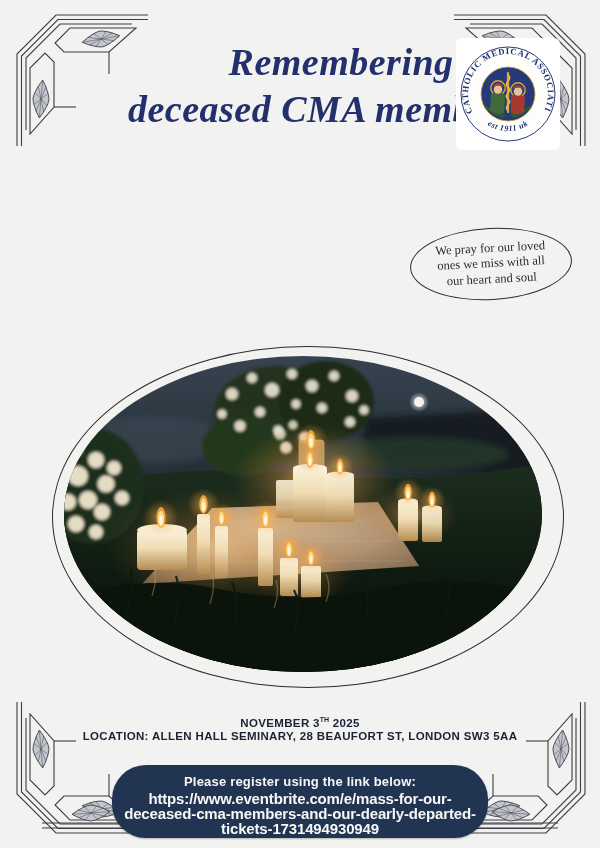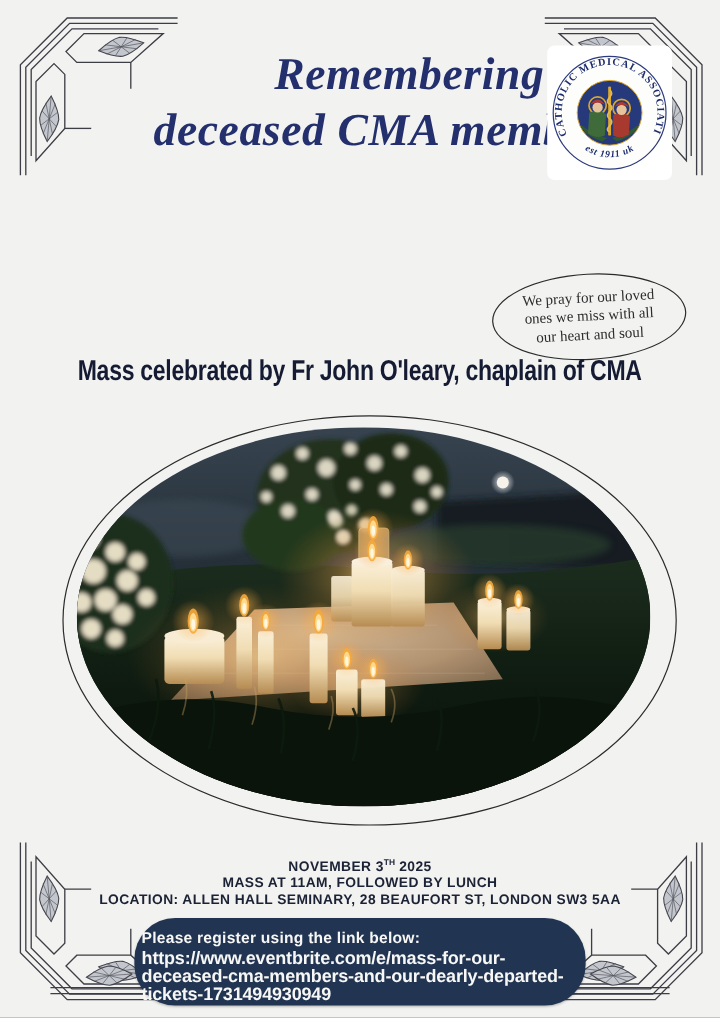--- a/index.html
+++ b/index.html
@@ -27,21 +27,21 @@
              white-space:nowrap;letter-spacing:-.3px;}
   .photo-outline{position:absolute;left:52px;top:346px;width:512px;height:342px;z-index:1;
              border:1px solid #2b2b2b;border-radius:50%;}
   .photo{position:absolute;left:64px;top:356px;width:478px;height:316px;z-index:2;
              border-radius:50%;overflow:hidden;}
   .details{position:absolute;left:0;top:713px;width:600px;z-index:2;text-align:center;
              color:var(--details-dark);font-weight:bold;font-size:11.5px;line-height:13.5px;letter-spacing:.35px;}
   .details sup{font-size:7px;letter-spacing:0;}
   .regbox{position:absolute;left:112px;top:765px;width:376px;height:73px;z-index:3;
              background:var(--box-navy);border-radius:34px;color:var(--box-text);
-             padding:9px 6px 0 6px;box-shadow:0 1px 2px rgba(0,0,0,.25);}
+             text-align:center;padding:9px 6px 0 6px;box-shadow:0 1px 2px rgba(0,0,0,.25);}
   .regbox .prompt{font-size:13px;font-weight:bold;letter-spacing:.2px;margin-bottom:2px;}
   .regbox .url{font-size:15px;font-weight:bold;line-height:15px;letter-spacing:-.15px;
              overflow-wrap:break-word;word-break:break-word;}
 </style>
 </head>
 <body>
 
 <div class="poster">
 
   <svg class="ornaments" width="600" height="848" viewBox="0 0 600 848">
@@ -119,21 +119,20 @@
     </svg>
   </div>
 
   <div class="bubble">
     <div>We pray for our loved</div>
     <div>ones we miss with all</div>
     <div>our heart and soul</div>
   </div>
 
   <div class="celebrant">
-    <div><span class="condense">Mass celebrated by Fr John O'leary, chaplain of CMA</span></div>
   </div>
 
   <div class="photo-outline"></div>
   <div class="photo">
     <svg width="478" height="316" viewBox="0 0 478 316">
       <defs>
         <linearGradient id="sky" x1="0" y1="0" x2="0" y2="1">
           <stop offset="0" stop-color="#37434f"></stop>
             <stop offset="0.35" stop-color="#253039"></stop>
           <stop offset="0.62" stop-color="#17221c"></stop>
@@ -295,21 +294,20 @@
           <path d="M146,248 Q152,230 148,216"></path>
         <path d="M210,252 Q216,236 212,224"></path>
           <path d="M262,246 Q268,230 262,218"></path>
       </g>
       <rect width="478" height="316" fill="url(#vig)"></rect>
     </svg>
   </div>
 
   <div class="details">
     <div><span>NOVEMBER 3</span><sup>TH</sup><span> 2025</span></div>
-    <div>MASS AT 11AM, FOLLOWED BY LUNCH</div>
     <div>LOCATION: ALLEN HALL SEMINARY, 28 BEAUFORT ST, LONDON SW3 5AA</div>
   </div>
 
   <div class="regbox">
     <div class="prompt">Please register using the link below:</div>
     <div class="url">https://www.eventbrite.com/e/mass-for-our-deceased-cma-members-and-our-dearly-departed-tickets-1731494930949</div>
   </div>
 
 </div>
 

